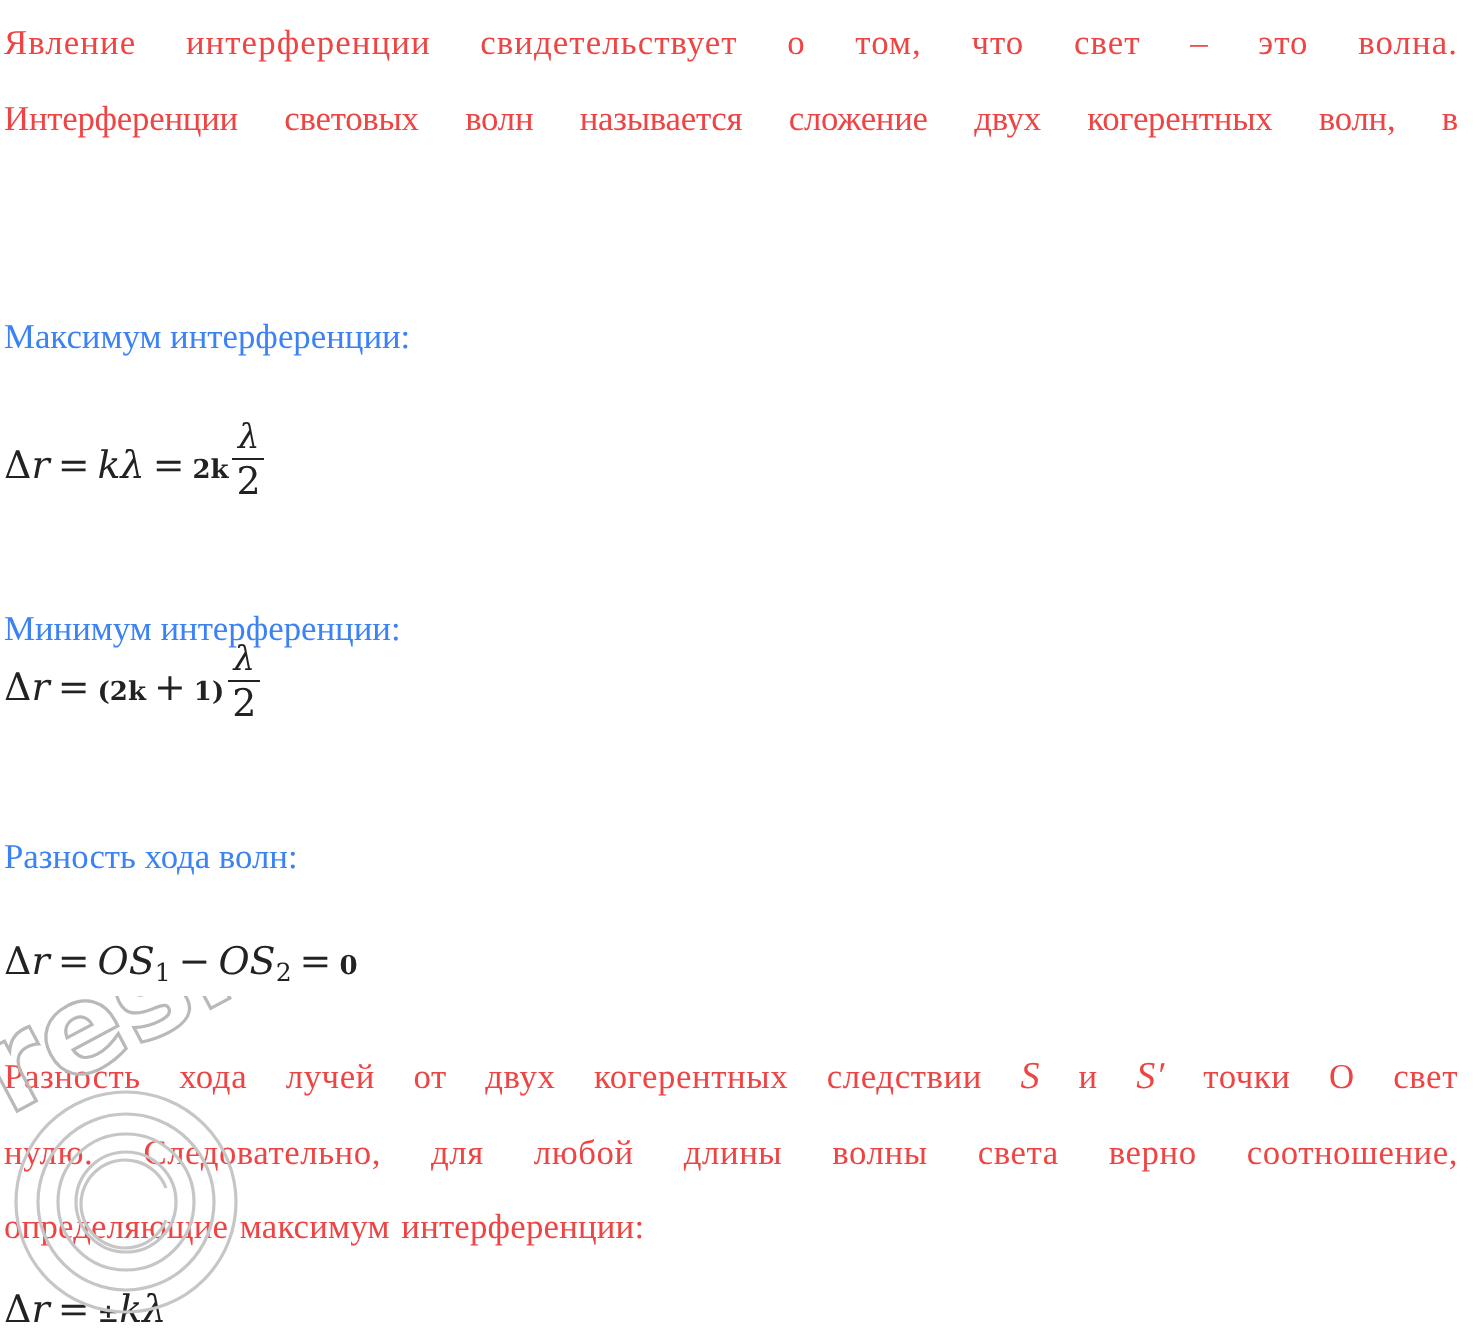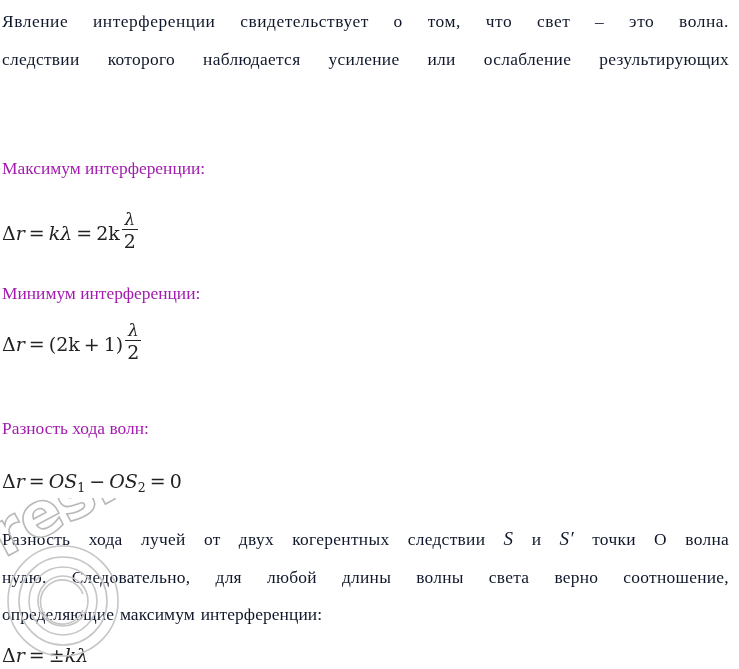--- a/index.html
+++ b/index.html
@@ -31,21 +31,21 @@
     top: 0px;
     width: 727px;
   }
 
   
   .para {
     font-size: 17.4px;
     line-height: 37.6px;
     text-align: justify;
     text-align-last: left;
-    color: #0f172a;
+    color: #ef4444;
     margin: 0;
     letter-spacing: 0.1px;
   }
   .para-line {
     display: block;
     text-align: justify;
     text-align-last: justify;
     white-space: nowrap;
   }
   .para-line.last {
@@ -59,39 +59,40 @@
   .lineD { letter-spacing: 0.05px; word-spacing: 1.2px; }
 
   .lineE { letter-spacing: 0.30px; word-spacing: 4.0px; }
   .lineF { letter-spacing: 0.28px; word-spacing: 5.4px; }
   .lineG { letter-spacing: 0.10px; word-spacing: 1.4px; }
 
   
   .heading {
     font-size: 17.4px;
     line-height: 20px;
-    color: #a21caf;
+    color: #3b82f6;
     white-space: nowrap;
   }
 
   
   .formula {
     font-family: "DejaVu Serif", "Liberation Serif", serif;
     font-size: 19px;
     color: #222222;
     white-space: nowrap;
     display: inline-block;
   }
   .mi {           
     font-style: italic;
     font-size: 19px;
   }
   .mn {           
     font-style: normal;
-    font-size: 19px;
+    font-size: 13px;
+    font-weight: bold;
   }
   .mo {           
     font-style: normal;
     padding: 0 4px;
   }
   .delta {
     font-style: normal;
     font-size: 19px;
   }
   .sub {
@@ -162,35 +163,35 @@
 </head>
 <body>
 
 <div id="page">
 
   <div class="content">
 
     <div class="blk" style="top:3px; width:727px;">
       <div class="para">
         <span class="para-line lineA">Явление интерференции свидетельствует о том, что свет – это волна.</span>
-        <span class="para-line lineC">следствии которого наблюдается усиление или ослабление результирующих</span>
+        <span class="para-line lineB">Интерференции световых волн называется сложение двух когерентных волн, в</span>
       </div>
     </div>
 
     <div class="blk" style="top:158px;">
       <span class="heading">Максимум интерференции:</span>
     </div>
 
     <div class="blk" style="top:211px;">
       <span class="formula">
         <span class="delta">Δ</span><span class="mi">r</span><span class="mo">=</span><span class="mi">k</span><span class="mi">λ</span><span class="mo">=</span><span class="mn">2k</span><span class="frac"><span class="num">λ</span><span class="bar"></span><span class="den">2</span></span>
       </span>
     </div>
 
-    <div class="blk" style="top:283px;text-align:center;">
+    <div class="blk" style="top:304px;text-align:center;">
       <span class="heading">Минимум интерференции:</span>
     </div>
 
     <div class="blk" style="top:322px;">
       <span class="formula">
         <span class="delta">Δ</span><span class="mi">r</span><span class="mo">=</span><span class="mn">(</span><span class="mn">2k</span><span class="mo">+</span><span class="mn">1</span><span class="mn">)</span><span class="frac"><span class="num">λ</span><span class="bar"></span><span class="den">2</span></span>
       </span>
     </div>
 
     <div class="blk" style="top:418px;text-align:center;">
@@ -198,21 +199,21 @@
     </div>
 
     <div class="blk" style="top:470px;text-align:right;">
       <span class="formula">
         <span class="delta">Δ</span><span class="mi">r</span><span class="mo">=</span><span class="mi">OS</span><span class="sub">1</span><span class="mo">−</span><span class="mi">OS</span><span class="sub">2</span><span class="mo">=</span><span class="mn">0</span>
       </span>
     </div>
 
     <div class="blk" style="top:520px; width:727px;">
       <div class="para">
-        <span class="para-line lineE"><span>Разность хода лучей от двух когерентных следствии </span><span class="mi">S</span><span> и </span><span class="mi prime">S′</span><span> точки O волна</span></span>
+        <span class="para-line lineE"><span>Разность хода лучей от двух когерентных следствии </span><span class="mi">S</span><span> и </span><span class="mi prime">S′</span><span> точки O свет</span></span>
         <span class="para-line lineF">нулю. Следовательно, для любой длины волны света верно соотношение,</span>
         <span class="para-line last lineG">определяющие максимум интерференции:</span>
       </div>
     </div>
 
     <div class="blk" style="top:644px;">
       <span class="formula">
         <span class="delta">Δ</span><span class="mi">r</span><span class="mo">=</span><span class="mn">±</span><span class="mi">k</span><span class="mi">λ</span>
       </span>
     </div>

